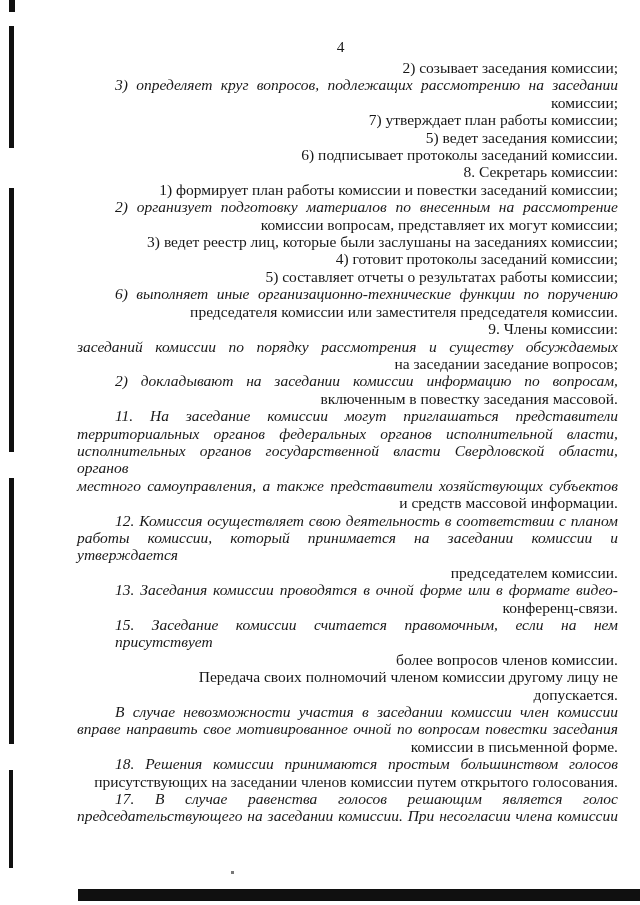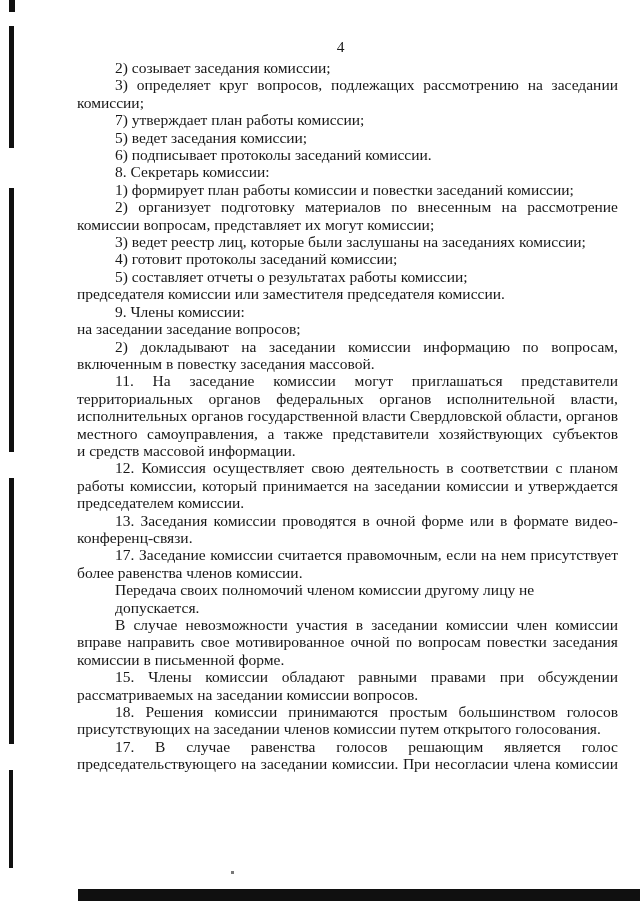--- a/index.html
+++ b/index.html
@@ -36,27 +36,29 @@
     width: 541px;
     font-size: 15.5px;
     line-height: 17.4px;
   }
   .para {
     margin: 0;
     padding: 0;
   }
   .line {
     min-height: 17.4px;
+    text-align: right;
   }
   .line.first {
     padding-left: 38px;
   }
   .line.stretch {
     text-align: justify;
     text-align-last: justify;
+    font-style: italic;
   }
   .scan-mark {
     position: absolute;
   }
 </style>
 </head>
 <body>
 
 <div class="page">
   <div class="page-number">4</div>
@@ -91,26 +93,28 @@
       <div class="para">
         <div class="line first">3) ведет реестр лиц, которые были заслушаны на заседаниях комиссии;</div>
       </div>
       <div class="para">
         <div class="line first">4) готовит протоколы заседаний комиссии;</div>
       </div>
       <div class="para">
         <div class="line first">5) составляет отчеты о результатах работы комиссии;</div>
       </div>
       <div class="para">
+        <div class="line first stretch">6) выполняет иные организационно-технические функции по поручению</div>
         <div class="line">председателя комиссии или заместителя председателя комиссии.</div>
       </div>
       <div class="para">
         <div class="line first">9. Члены комиссии:</div>
       </div>
       <div class="para">
+        <div class="line stretch">заседаний комиссии по порядку рассмотрения и существу обсуждаемых</div>
         <div class="line">на заседании заседание вопросов;</div>
       </div>
       <div class="para">
         <div class="line first stretch">2) докладывают на заседании комиссии информацию по вопросам,</div>
         <div class="line">включенным в повестку заседания массовой.</div>
       </div>
       <div class="para">
         <div class="line first stretch">11. На заседание комиссии могут приглашаться представители</div>
         <div class="line stretch">территориальных органов федеральных органов исполнительной власти,</div>
         <div class="line stretch">исполнительных органов государственной власти Свердловской области, органов</div>
@@ -120,34 +124,30 @@
       <div class="para">
         <div class="line first stretch">12. Комиссия осуществляет свою деятельность в соответствии с планом</div>
         <div class="line stretch">работы комиссии, который принимается на заседании комиссии и утверждается</div>
         <div class="line">председателем комиссии.</div>
       </div>
       <div class="para">
         <div class="line first stretch">13. Заседания комиссии проводятся в очной форме или в формате видео-</div>
         <div class="line">конференц-связи.</div>
       </div>
       <div class="para">
-        <div class="line first stretch">17. Заседание комиссии считается правомочным, если на нем присутствует</div>
-        <div class="line">более равенства членов комиссии.</div>
+        <div class="line first stretch">15. Заседание комиссии считается правомочным, если на нем присутствует</div>
+        <div class="line">более вопросов членов комиссии.</div>
       </div>
       <div class="para">
         <div class="line first">Передача своих полномочий членом комиссии другому лицу не допускается.</div>
       </div>
       <div class="para">
         <div class="line first stretch">В случае невозможности участия в заседании комиссии член комиссии</div>
         <div class="line stretch">вправе направить свое мотивированное очной по вопросам повестки заседания</div>
         <div class="line">комиссии в письменной форме.</div>
-      </div>
-      <div class="para">
-        <div class="line first stretch">15. Члены комиссии обладают равными правами при обсуждении</div>
-        <div class="line">рассматриваемых на заседании комиссии вопросов.</div>
       </div>
       <div class="para">
         <div class="line first stretch">18. Решения комиссии принимаются простым большинством голосов</div>
         <div class="line">присутствующих на заседании членов комиссии путем открытого голосования.</div>
       </div>
       <div class="para">
         <div class="line first stretch">17. В случае равенства голосов решающим является голос</div>
         <div class="line stretch">председательствующего на заседании комиссии. При несогласии члена комиссии</div>
       </div>
     </div>

